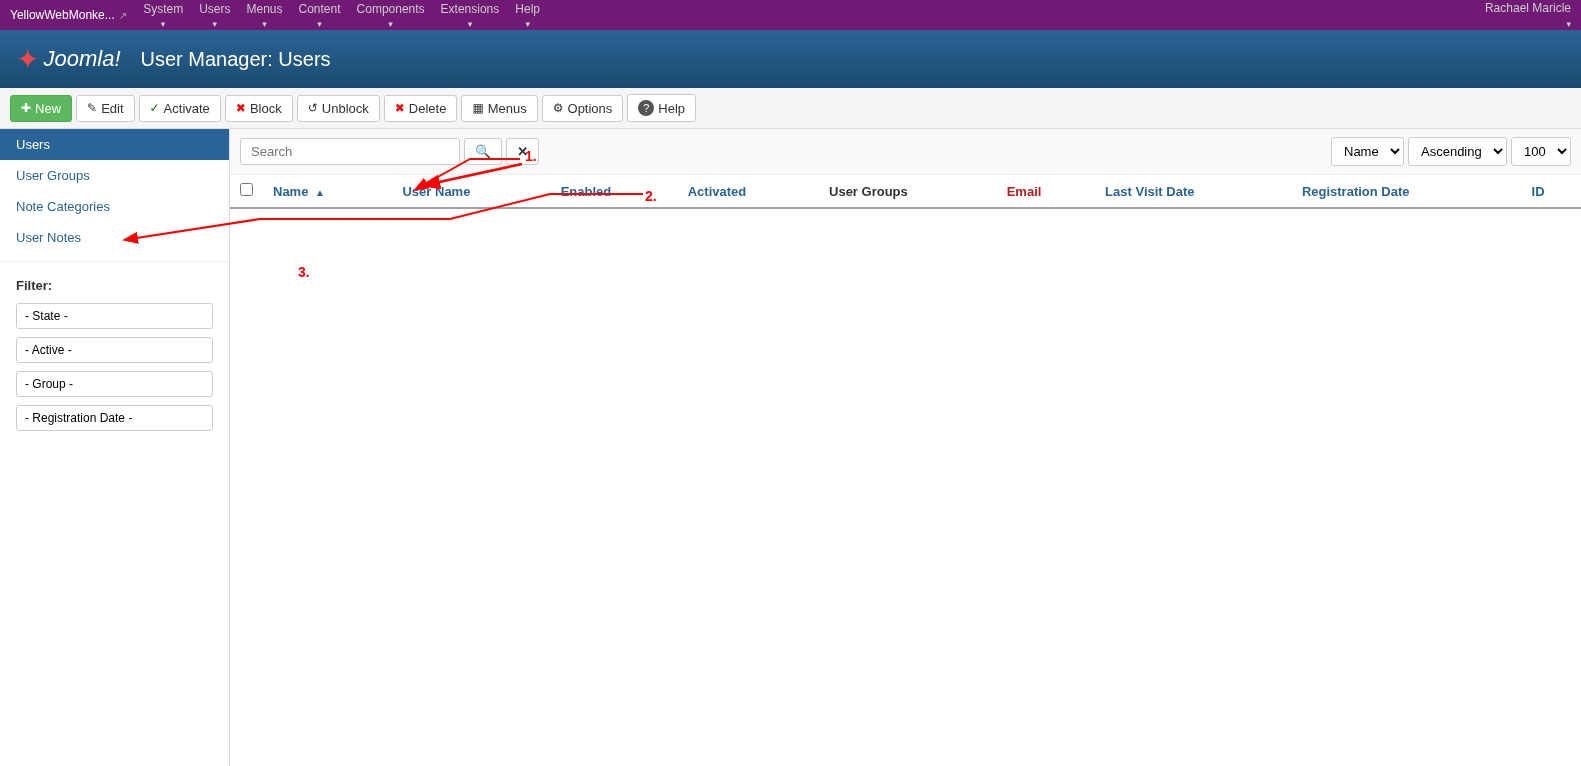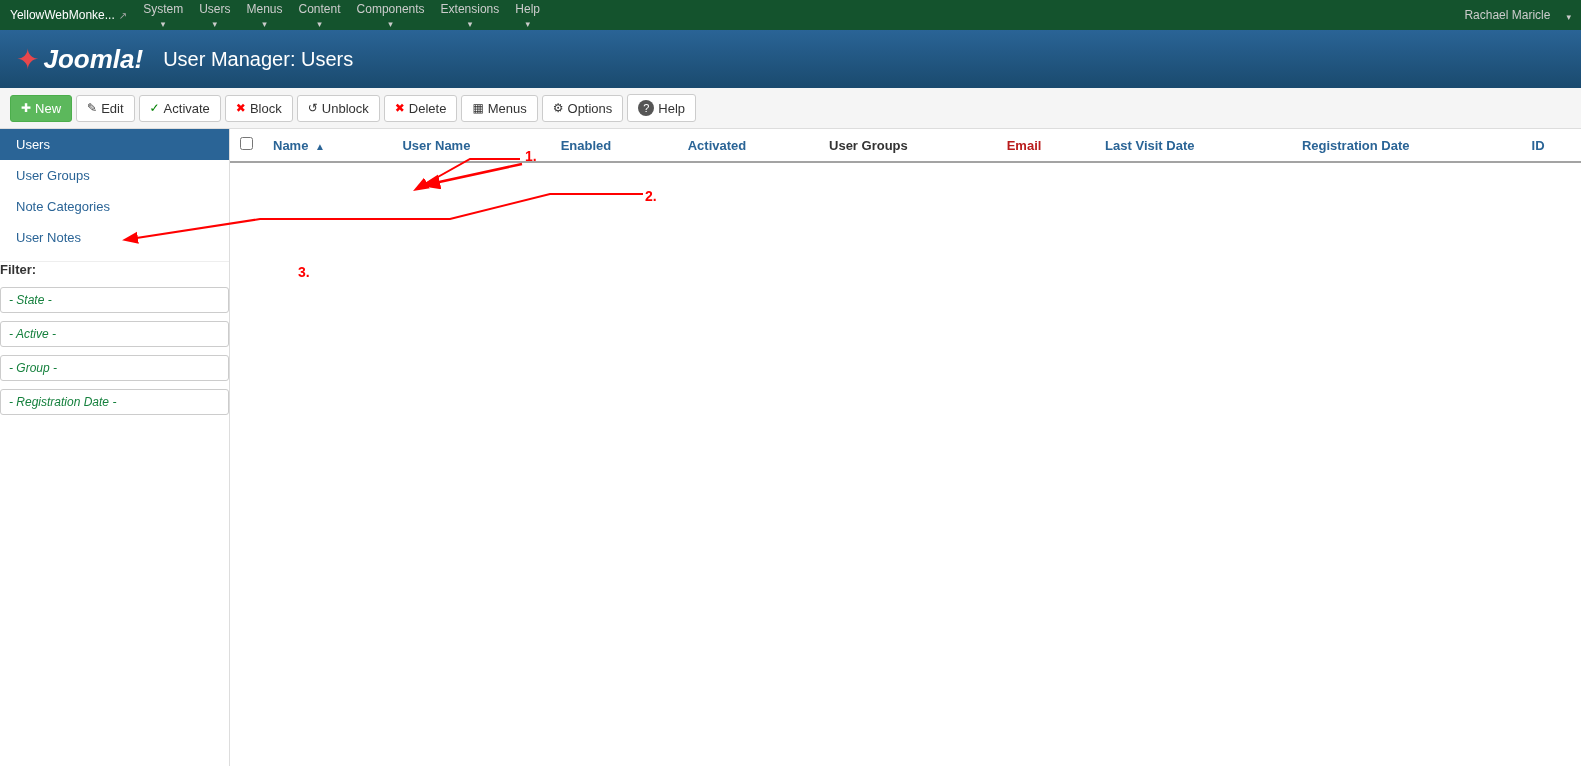--- a/index.html
+++ b/index.html
@@ -1,20 +1,20 @@
 <!DOCTYPE html>
 <html><head>
   <meta charset="utf-8">
   <style>
     * { box-sizing: border-box; margin: 0; padding: 0; }
     body { font-family: Arial, sans-serif; font-size: 13px; background: #f4f4f4; color: #333; }
 
     
     .top-nav {
-      background: #14532d;
+      background: #701a75;
       color: #ccc;
       display: flex;
       align-items: center;
       padding: 0 10px;
       height: 30px;
       font-size: 12px;
       justify-content: space-between;
     }
     .top-nav-left { display: flex; align-items: center; gap: 16px; }
     .top-nav-item { color: #ccc; cursor: pointer; display: flex; align-items: center; gap: 3px; flex-direction: column; }
@@ -30,23 +30,23 @@
       padding: 8px 16px;
       height: 58px;
     }
     .joomla-logo {
       display: flex;
       align-items: center;
       margin-right: 20px;
     }
     .joomla-logo-text {
       color: #fff;
-      font-size: 26px;
+      font-size: 22px;
       font-style: italic;
-      font-weight: bold;
+      font-weight: normal;
     }
     .joomla-star {
       color: #e8474c;
       font-size: 28px;
       margin-right: 4px;
     }
     .page-title {
       color: #fff;
       font-size: 20px;
       font-weight: normal;
@@ -100,40 +100,40 @@
       color: #2a6496;
       font-size: 13px;
     }
     .sidebar-item.active {
       background: #2a6496;
       color: #fff;
     }
 
     
     .filter-section {
+      padding: 16px;
       border-top: 1px solid #eee;
       margin-top: 8px;
     }
     .filter-title {
       font-weight: bold;
       margin-bottom: 10px;
       color: #333;
     }
     .filter-select {
       width: 100%;
       padding: 5px 8px;
       font-size: 12px;
       border: 1px solid #ccc;
       border-radius: 3px;
       background: #fff;
-      color: #15803d;
+      color: #000000;
       margin-bottom: 8px;
       cursor: pointer;
       appearance: none;
-      font-style: italic;
       -webkit-appearance: none;
     }
 
     
     .content-area {
       flex: 1;
       background: #fff;
       overflow: auto;
     }
 
@@ -255,21 +255,21 @@
     </span>
     <span class="top-nav-item">
       <span>Extensions</span>
       <span class="dropdown-arrow">▾</span>
     </span>
     <span class="top-nav-item">
       <span>Help</span>
       <span class="dropdown-arrow">▾</span>
     </span>
   </div>
-  <div style="display:flex;align-items:flex-end;gap:16px;color:#ccc;cursor:pointer;">
+  <div style="display:flex;align-items:flex-end;gap:4px;color:#ccc;cursor:pointer;flex-direction:column;">
     <span>Rachael Maricle</span>
     <span class="dropdown-arrow">▾</span>
   </div>
 </div>
 
 <div class="header-bar">
   <div class="joomla-logo">
     <span class="joomla-star">✦</span>
     <span class="joomla-logo-text">Joomla!</span>
   </div>
@@ -364,20 +364,41 @@
         <option>- Group -</option>
       </select>
       <select class="filter-select">
         <option>- Registration Date -</option>
       </select>
     </div>
   </div>
 
   <div class="content-area">
 
+    <div class="search-bar">
+      <input type="text" class="search-input" placeholder="Search" style="">
+      <button class="search-btn">
+        <span>🔍</span>
+      </button>
+      <button class="search-clear">
+        <span>✕</span>
+      </button>
+
+      <div class="sort-controls">
+        <select class="sort-select">
+          <option>Name</option>
+        </select>
+        <select class="sort-select">
+          <option>Ascending</option>
+        </select>
+        <select class="sort-select">
+          <option>100</option>
+        </select>
+      </div>
+    </div>
 
     <table class="data-table">
       <thead>
         <tr>
           <th class="checkbox-th">
             <input type="checkbox" style="">
           </th>
           <th style="color:#2a6496;">
             <span>Name</span>
             <span class="sort-arrow">▲</span>

